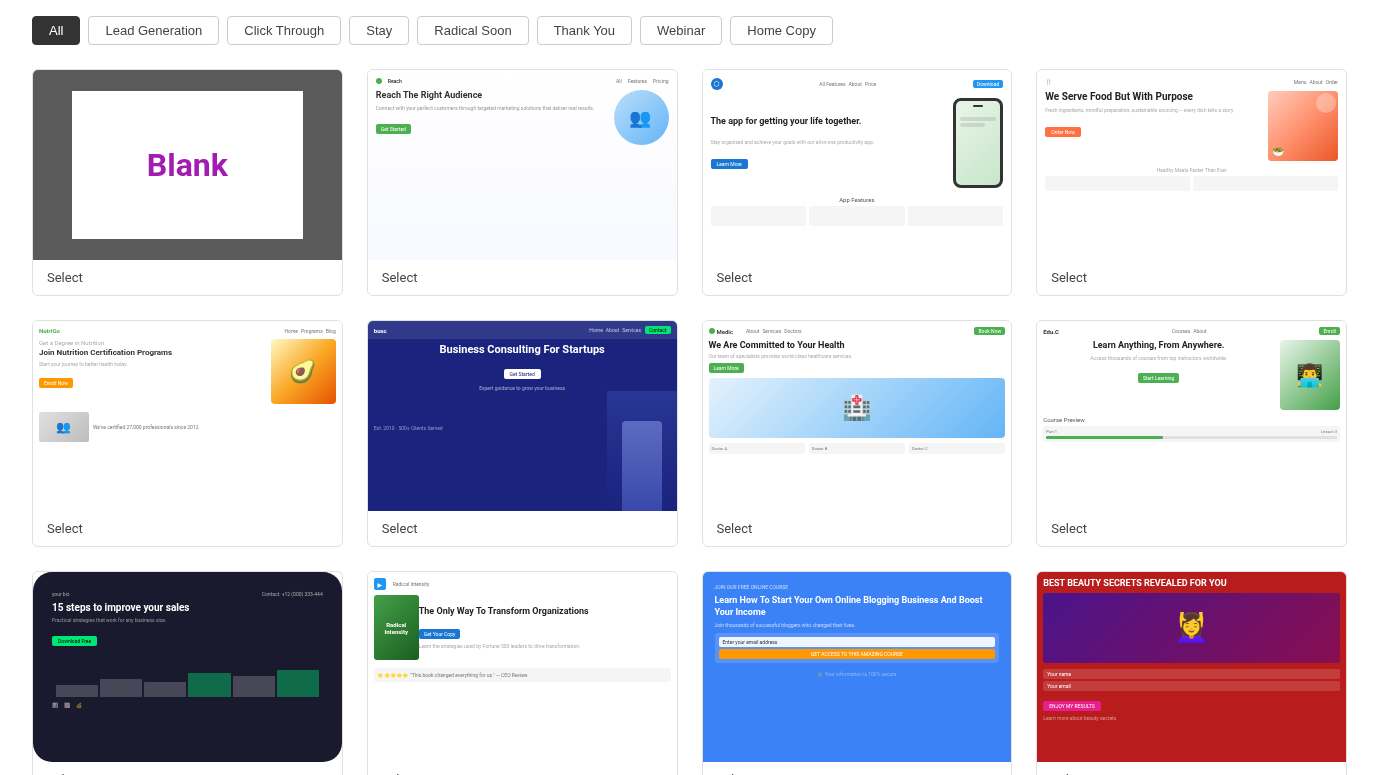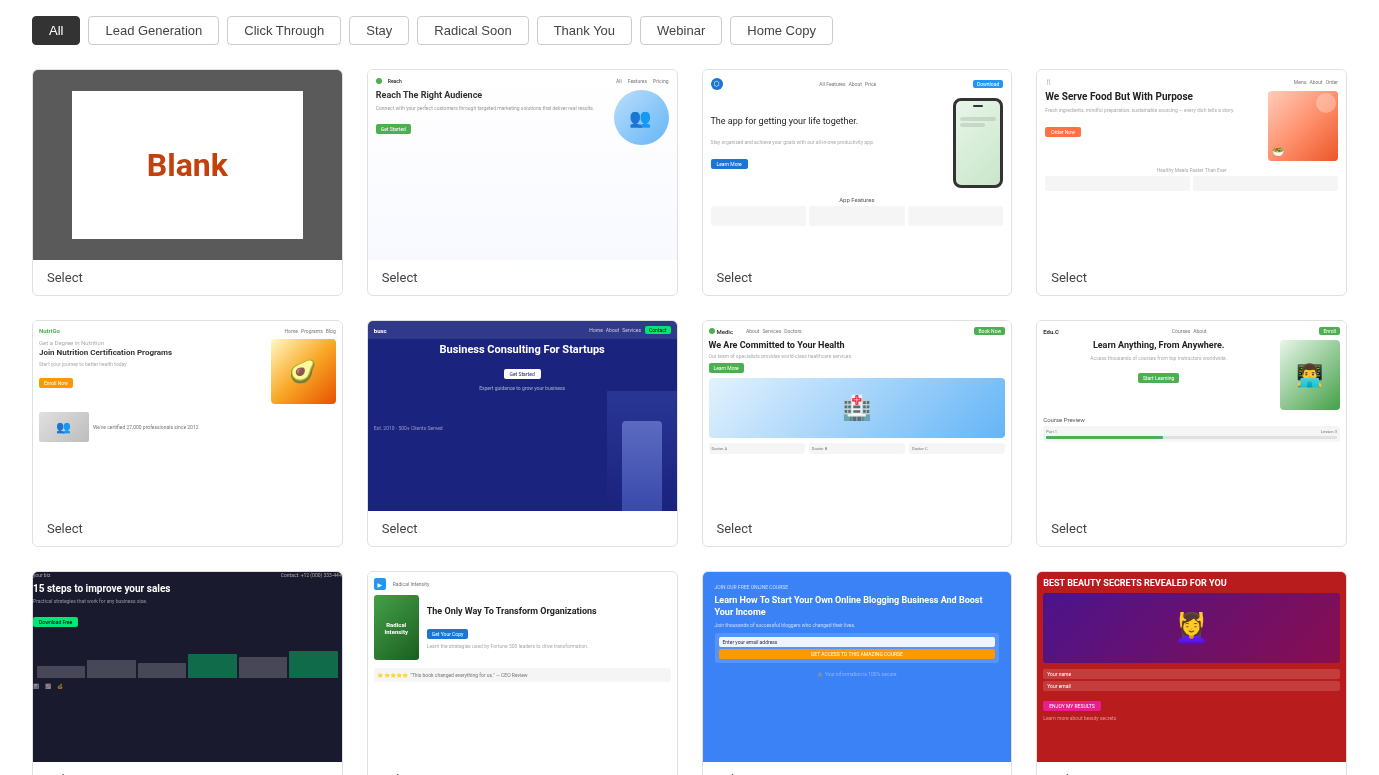--- a/index.html
+++ b/index.html
@@ -62,21 +62,21 @@
       width: 75%;
       height: 78%;
       display: flex;
       align-items: center;
       justify-content: center;
     }
 
     .blank-text {
       font-size: 32px;
       font-weight: 700;
-      color: #c2410c;
+      color: #a21caf;
     }
 
     .template-footer {
       padding: 10px 14px;
       display: flex;
       align-items: center;
     }
 
     .select-label {
       font-size: 13px;
@@ -125,21 +125,21 @@
     .tpl3 {
       background: #fff;
       padding: 8px;
     }
     .tpl3-header { display: flex; gap: 4px; margin-bottom: 8px; align-items: center; justify-content: space-between; }
     .tpl3-nav { display: flex; gap: 3px; }
     .tpl3-nav-item { font-size: 5px; color: #777; }
     .tpl3-badge { background: #2196f3; color: #fff; font-size: 5px; padding: 1px 4px; border-radius: 2px; }
     .tpl3-content { display: flex; gap: 8px; align-items: center; }
     .tpl3-text { flex: 1; }
-    .tpl3-headline { font-size: 9px; font-weight: 400; color: #222; line-height: 1.3; margin-bottom: 12px; }
+    .tpl3-headline { font-size: 9px; font-weight: 700; color: #222; line-height: 1.3; margin-bottom: 12px; }
     .tpl3-sub { font-size: 5px; color: #aaa; margin-bottom: 6px; }
     .tpl3-btn { background: #1976d2; color: #fff; font-size: 5px; padding: 2px 6px; border-radius: 2px; display: inline-block; }
     .tpl3-phone {
       width: 50px; height: 90px; border-radius: 8px; border: 3px solid #333;
       background: linear-gradient(135deg, #e8f5e9, #c8e6c9);
       flex-shrink: 0; position: relative;
     }
     .tpl3-phone::after {
       content: ''; position: absolute; top: 4px; left: 50%; transform: translateX(-50%);
       width: 10px; height: 2px; background: #333; border-radius: 1px;
@@ -244,41 +244,42 @@
       width: 60px; height: 70px; border-radius: 4px; flex-shrink: 0;
       background: linear-gradient(135deg, #e8f5e9, #66bb6a);
     }
     .tpl8-bottom { margin-top: 6px; font-size: 5px; color: #777; }
     .tpl8-course { background: #f5f5f5; border-radius: 3px; padding: 3px; margin-top: 3px; font-size: 4px; color: #777; }
 
     
     
     .tpl9 {
       background: #1a1a2e;
-      padding: 0;
+      padding: 19px;
+      border-radius: 19px;
     }
     .tpl9-header { display: flex; gap: 3px; margin-bottom: 5px; align-items: center; justify-content: space-between; }
     .tpl9-logo { font-size: 5px; color: #aaa; }
     .tpl9-contact { font-size: 5px; color: #aaa; }
     .tpl9-content { }
     .tpl9-headline { font-size: 10px; font-weight: 700; color: #fff; line-height: 1.2; margin-bottom: 3px; }
     .tpl9-sub { font-size: 5px; color: rgba(255,255,255,0.5); margin-bottom: 5px; }
     .tpl9-btn { background: #00e676; color: #000; font-size: 5px; padding: 2px 6px; border-radius: 2px; display: inline-block; }
     .tpl9-footer { margin-top: 5px; display: flex; gap: 6px; }
     .tpl9-stat { font-size: 5px; color: rgba(255,255,255,0.5); }
 
     
     .tpl10 {
       background: #fff;
       padding: 6px;
     }
     .tpl10-header { display: flex; gap: 3px; margin-bottom: 5px; align-items: center; }
     .tpl10-icon { width: 12px; height: 12px; background: #2196f3; border-radius: 2px; display: flex; align-items: center; justify-content: center; }
     .tpl10-icon::after { content: '▶'; color: #fff; font-size: 6px; }
-    .tpl10-content { display: flex; gap: 8px; align-items: center; }
+    .tpl10-content { display: flex; gap: 0; align-items: center; }
     .tpl10-book {
       width: 45px; height: 65px; border-radius: 3px; flex-shrink: 0;
       background: linear-gradient(135deg, #43a047, #1b5e20);
       display: flex; align-items: center; justify-content: center;
     }
     .tpl10-book-text { font-size: 6px; color: #fff; font-weight: 700; text-align: center; padding: 4px; }
     .tpl10-text { flex: 1; }
     .tpl10-headline { font-size: 9px; font-weight: 700; color: #222; line-height: 1.2; margin-bottom: 4px; }
     .tpl10-btn { background: #1976d2; color: #fff; font-size: 5px; padding: 2px 5px; border-radius: 2px; display: inline-block; margin-bottom: 4px; }
     .tpl10-sub { font-size: 5px; color: #aaa; }

